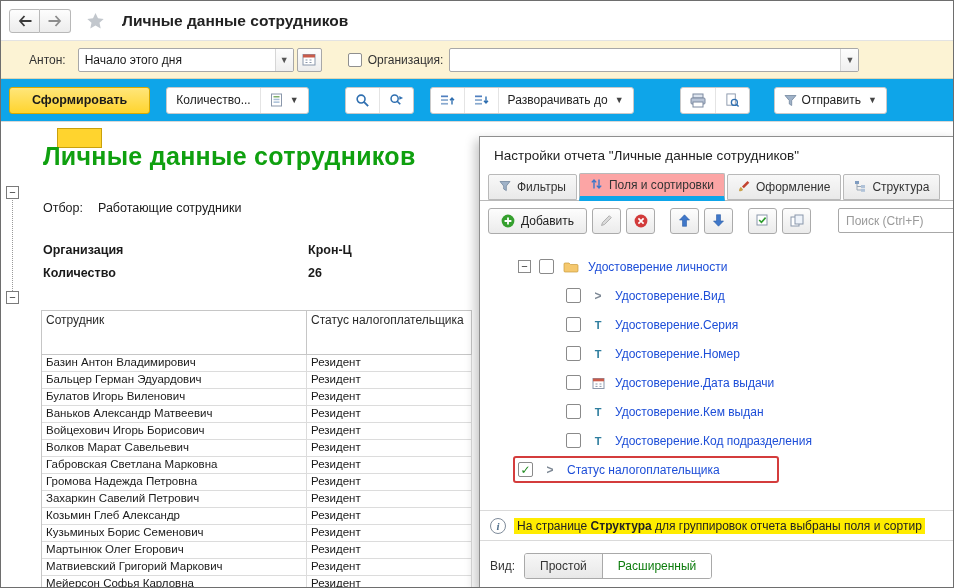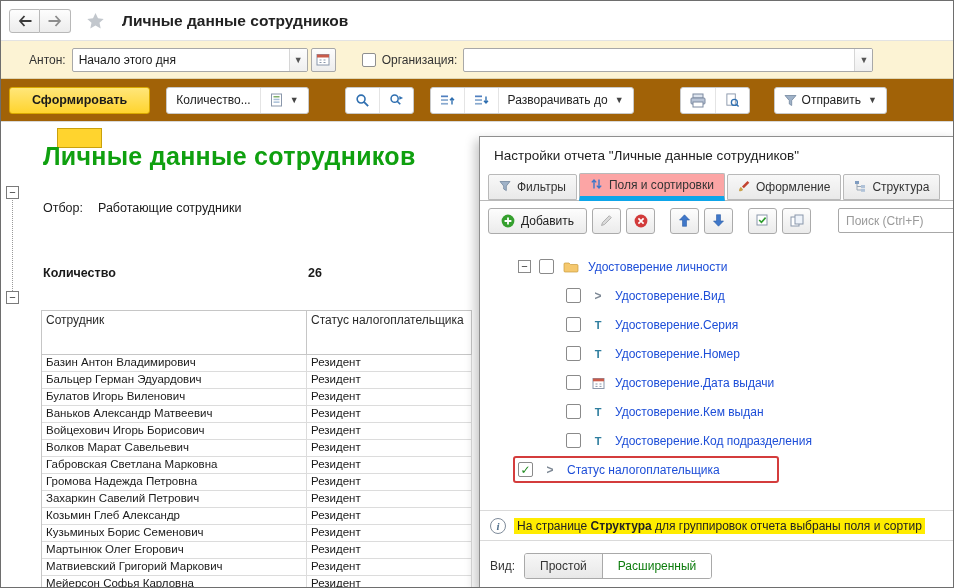--- a/index.html
+++ b/index.html
@@ -15,29 +15,29 @@
   .navbtn.fwd  { border-radius:0 3px 3px 0; border-left:none; }
   .star { margin-left:15px; display:flex; }
   .wtitle { margin-left:17px; font-size:15.5px; font-weight:bold; color:#222; white-space:nowrap; }
 
   
   .filterbar { position:absolute; left:0; right:0; top:40px; height:38px; background:var(--filter-bar-bg,#fcf3d4); border-bottom:1px solid #ded5b4; display:flex; align-items:center; }
   .flabel { color:#333; white-space:nowrap; }
   .flabel.date { margin-left:28px; }
   .flabel.org { margin-left:6px; }
   .combo { height:24px; background:#fff; border:1px solid #a8a8a8; border-radius:2px; display:flex; align-items:center; overflow:hidden; }
-  .date-combo { width:236px; margin-left:6px; }
+  .date-combo { width:216px; margin-left:12px; }
   .org-combo { width:410px; margin-left:6px; }
   .combo-text { flex:1; padding:0 6px; white-space:nowrap; overflow:hidden; }
   .combo-arrow { width:18px; align-self:stretch; display:flex; align-items:center; justify-content:center; color:#555; border-left:1px solid #d6d6d6; font-size:9px; background:linear-gradient(#fdfdfd,#efefef); }
   .calbtn { width:25px; height:24px; margin-left:3px; border:1px solid #a8a8a8; border-radius:2px; background:linear-gradient(#fdfdfd,#ededed); display:flex; align-items:center; justify-content:center; padding:0; }
   .cbox { width:14px; height:14px; border:1px solid #8f8f8f; border-radius:2px; background:#fff; margin-left:26px; flex:none; }
 
   
-  .toolbar { position:absolute; left:0; right:0; top:78px; height:43px; background:#a16207; border-bottom:1px solid #d8d8d8; display:flex; align-items:center; padding-left:8px; gap:16px; }
+  .toolbar { position:absolute; left:0; right:0; top:78px; height:43px; background:#0ea5e9; border-bottom:1px solid #d8d8d8; display:flex; align-items:center; padding-left:8px; gap:16px; }
   .gen-btn { height:27px; padding:0 22px; background:linear-gradient(#ffe67a,var(--accent-yellow,#ffd42e)); border:1px solid #d9a800; border-radius:3px; font-weight:bold; font-size:12.5px; color:#1a1a1a; }
   .tgroup { display:flex; align-items:stretch; height:27px; border:1px solid #c9c9c9; border-radius:3px; background:#fff; overflow:hidden; }
   .tbtn { border:none; background:transparent; padding:0 9px; display:flex; align-items:center; gap:5px; font-size:12px; color:#222; }
   .tbtn + .tbtn { border-left:1px solid #e4e4e4; }
   .arr { font-size:9px; color:#444; margin-left:2px; }
   .grp-search { margin-left:20px; }
   .grp-print { margin-left:30px; }
   .grp-send { margin-left:8px; }
 
   
@@ -225,20 +225,24 @@
 
   <div class="report">
     <span class="grpbox g1">−</span>
     <span class="grpbox g2">−</span>
     <div class="gline"></div>
     <div class="selcell"></div>
     <div class="rtitle">Личные данные сотрудников</div>
     <div class="otbor">
       <span>Отбор:</span><span class="val">Работающие сотрудники</span>
     </div>
+    <div class="kvrow k1">
+      <span>Организация</span>
+      <span class="v">Крон-Ц</span>
+    </div>
     <div class="kvrow k2">
       <span>Количество</span>
       <span class="v">26</span>
     </div>
     <div class="rtable">
       <div class="thead">
         <div class="c1">Сотрудник</div>
         <div class="c2">Статус налогоплательщика</div>
       </div>
       <div>

